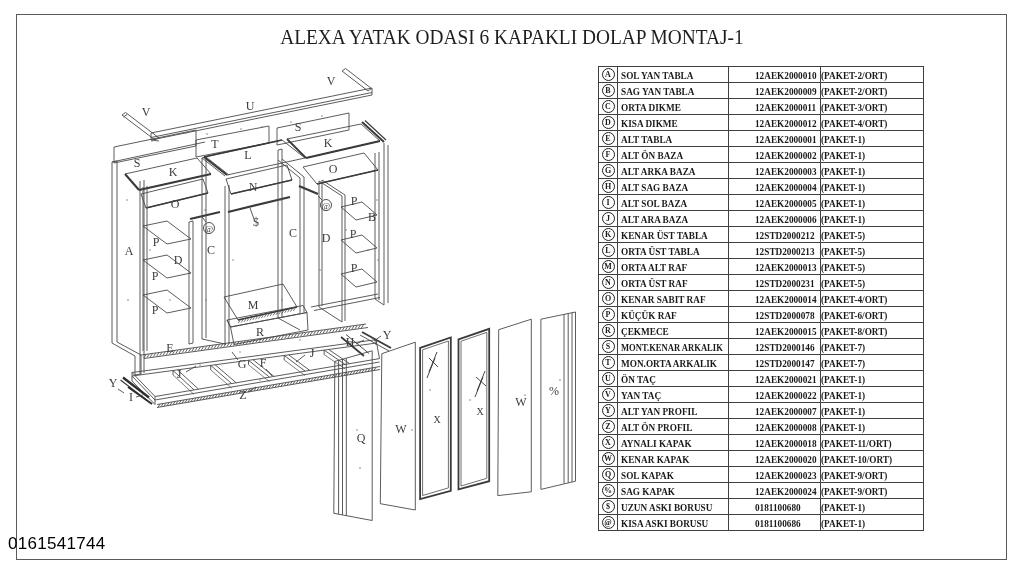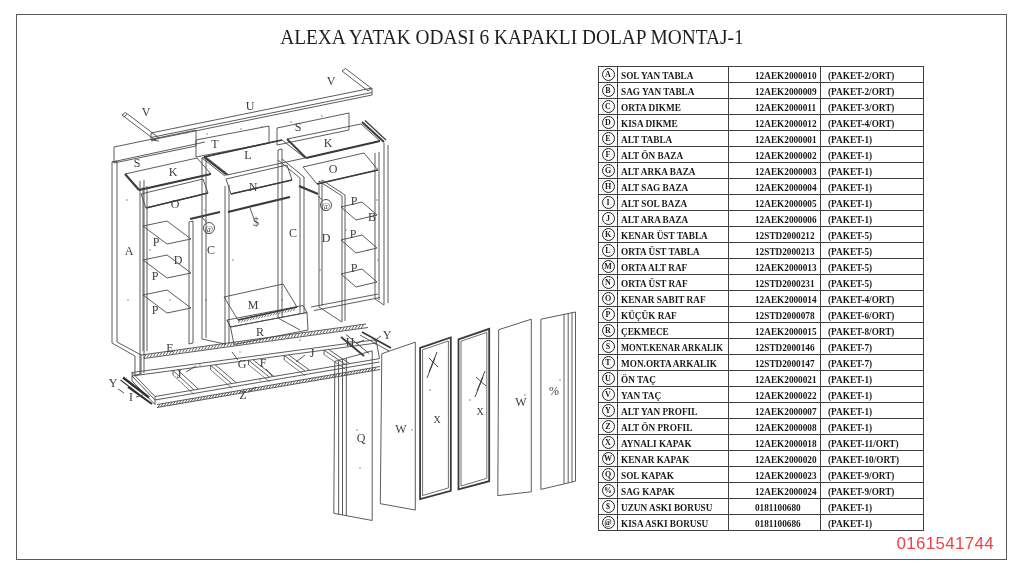--- a/index.html
+++ b/index.html
@@ -1,30 +1,30 @@
 <!DOCTYPE html>
 <html><head><meta charset="utf-8">
 <style>
 html,body{margin:0;padding:0;width:1024px;height:576px;background:#fff;overflow:hidden;
 font-family:"Liberation Serif",serif;}
 #border{position:absolute;left:16px;top:14px;width:989px;height:544px;
 border:1px solid #5a5a5a;}
 #title{position:absolute;left:0;top:25px;width:1024px;text-align:center;
 font-size:21.5px;color:#1e1e1e;transform:scaleX(0.90);transform-origin:511px 0;}
-#num{position:absolute;left:0;top:534px;width:994px;text-align:right;
-font-family:"Liberation Sans",sans-serif;font-size:17px;color:#ef4444;letter-spacing:0.3px;}
+#num{position:absolute;left:8px;top:534px;width:994px;
+font-family:"Liberation Sans",sans-serif;font-size:17px;color:#000000;letter-spacing:0.3px;}
 svg{position:absolute;left:0;top:0;}
 #tbl{position:absolute;left:598px;top:66px;border-collapse:collapse;
 table-layout:fixed;width:310px;}
 #tbl td{border:1px solid #3f3f3f;height:16px;padding:0;font-size:11px;
 font-weight:bold;color:#1a1a1a;white-space:nowrap;overflow:hidden;box-sizing:border-box;}
 #tbl td.c{width:19px;text-align:center;}
 #tbl td.n{width:111px;padding-left:3px;}
 #tbl td.k{width:92px;padding-left:26px;}
-#tbl td.p{width:103px;padding-left:7px;}
+#tbl td.p{width:103px;}
 .s{display:inline-block;transform:scaleX(0.84);transform-origin:0 50%;}
 .s2{display:inline-block;transform:scaleX(0.78);transform-origin:0 50%;}
 .circ{display:inline-block;width:11px;height:11px;border:1px solid #222;
 border-radius:50%;font-size:8px;line-height:11px;text-align:center;
 vertical-align:middle;font-weight:bold;}
 </style></head>
 <body>
 
 <div id="border"></div>
 

